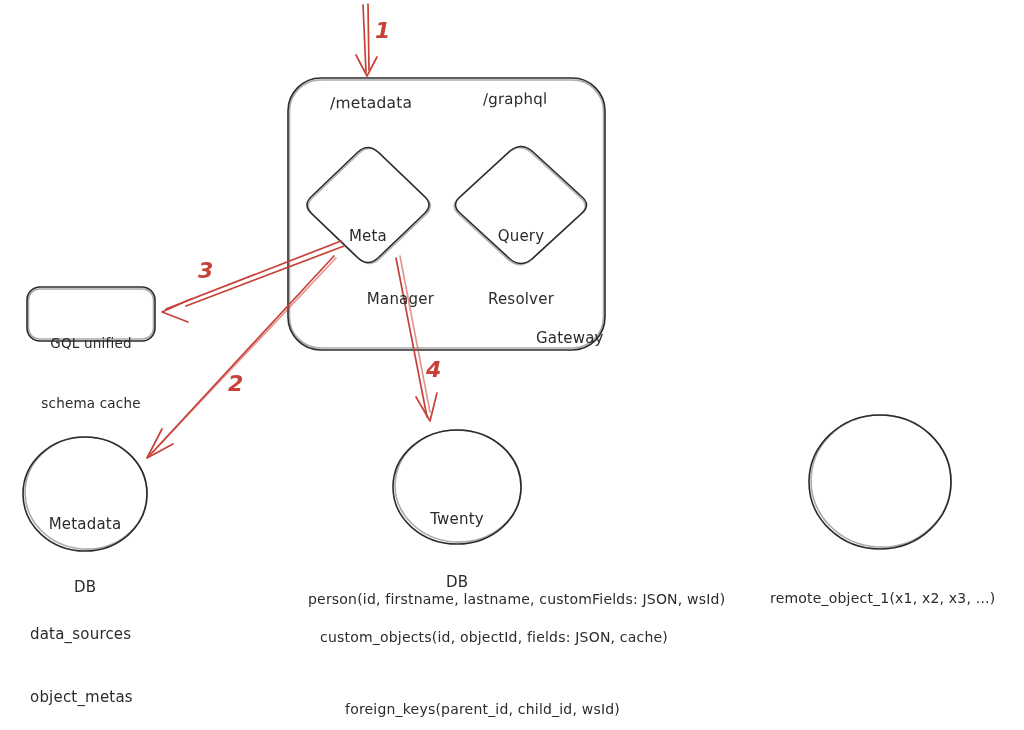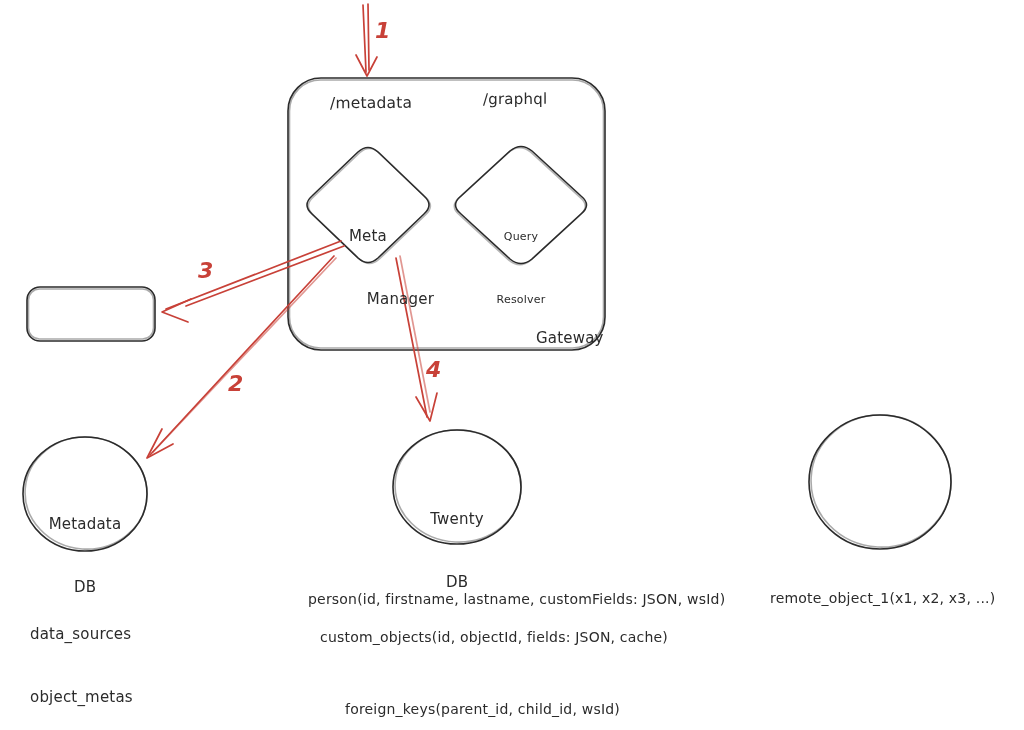--- a/index.html
+++ b/index.html
@@ -89,25 +89,29 @@
 
   <div class="label hand" style="left:330px;top:93px;font-size:15.5px;">/metadata</div>
   <div class="label hand" style="left:483px;top:89px;font-size:15px;">/graphql</div>
 
   <div class="label" style="left:536px;top:328px;font-size:15px;">Gateway</div>
 
   <div class="label center" style="left:302px;top:184px;width:132px;font-size:15px;">
     <span style="display:block;">Meta</span>
     <span style="display:block;text-align:right;">Manager</span>
   </div>
-  <div class="label center" style="left:450px;top:184px;width:142px;font-size:11px;">
+  <div class="label center" style="left:450px;top:184px;width:142px;font-size:15px;">
     <span style="display:block;">Query</span>
     <span style="display:block;">Resolver</span>
   </div>
 
+  <div class="label center" style="left:27px;top:293px;width:128px;font-size:13.5px;line-height:20px;">
+    <span style="display:block;">GQL unified</span>
+    <span style="display:block;">schema cache</span>
+  </div>
 
   <div class="label center" style="left:23px;top:472px;width:124px;font-size:15px;">
     <span style="display:block;">Metadata</span>
     <span style="display:block;">DB</span>
   </div>
   <div class="label center" style="left:393px;top:467px;width:128px;font-size:15px;">
     <span style="display:block;">Twenty</span>
     <span style="display:block;">DB</span>
   </div>
 

